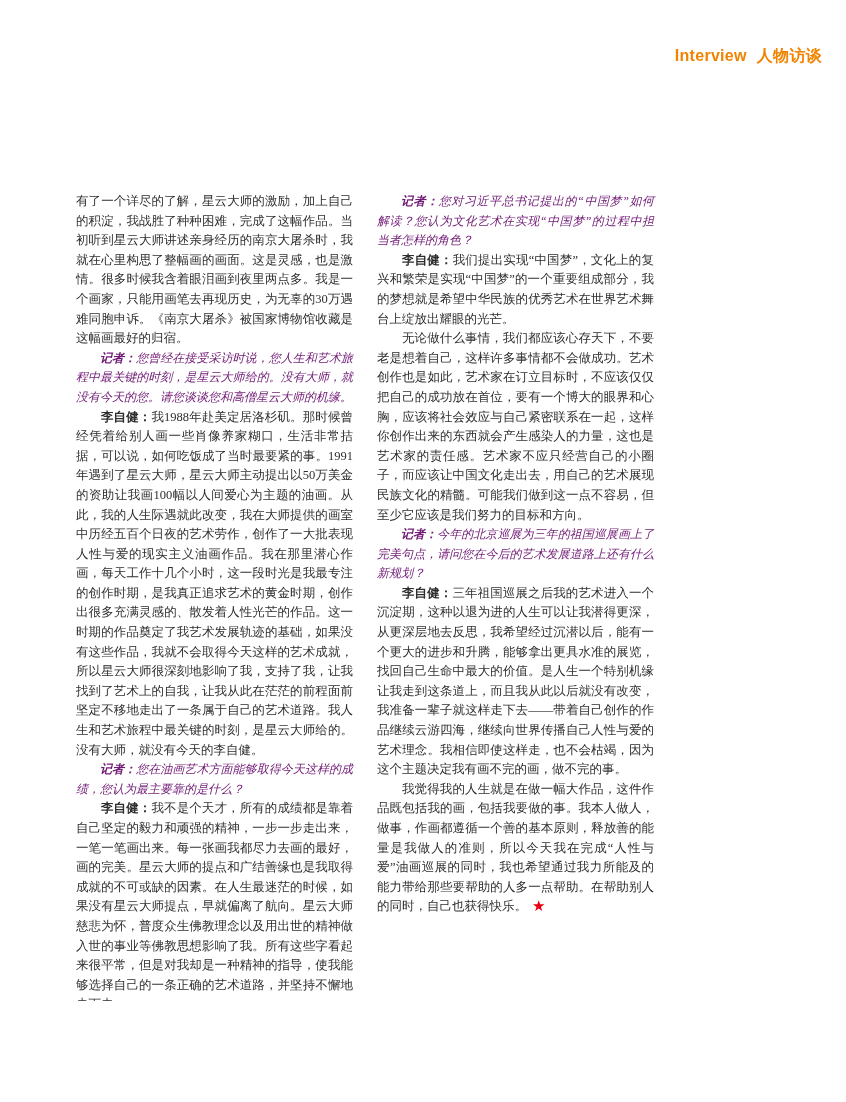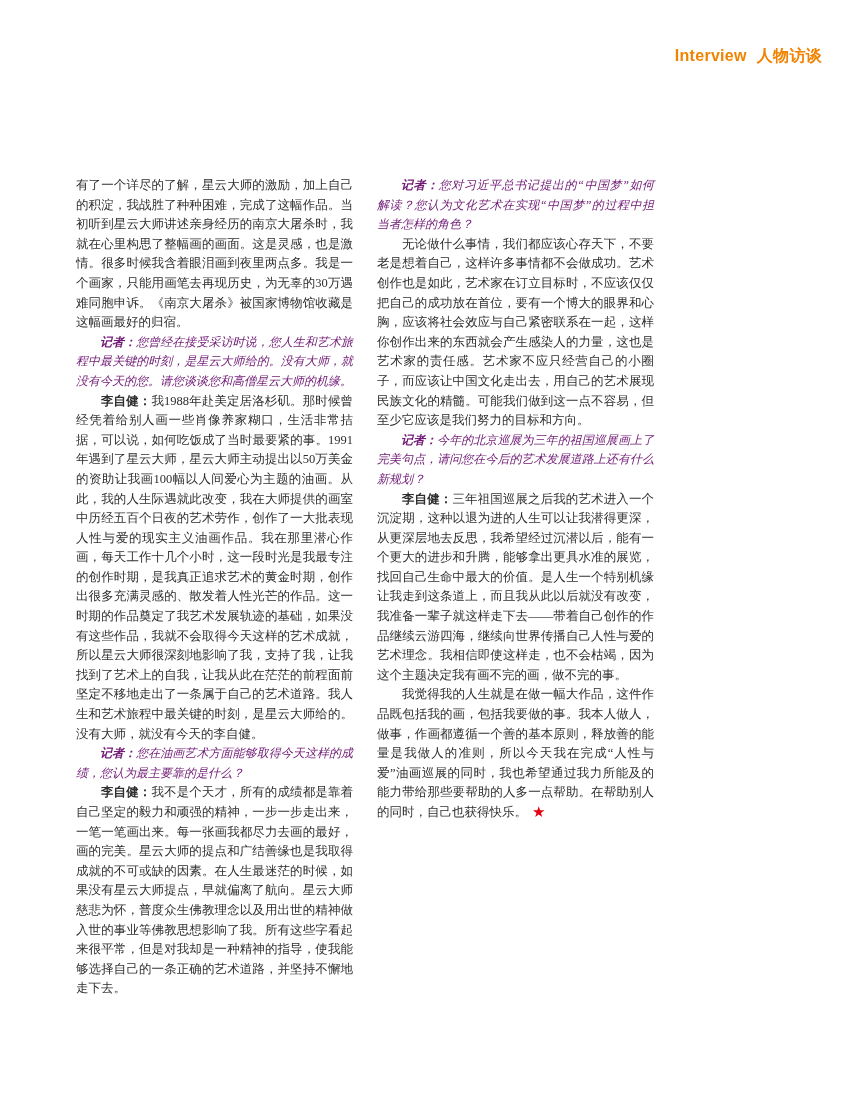--- a/index.html
+++ b/index.html
@@ -17,21 +17,21 @@
     font-family:"Liberation Sans", sans-serif;
     font-weight:bold;
     font-size:16px;
     line-height:17px;
     letter-spacing:0.3px;
     white-space:nowrap;
   }
   .header .cn{margin-left:10px;}
   .content{
     position:absolute;
-    left:76px;top:176px;
+    left:76px;top:192px;
     width:578px;
     display:flex;
     gap:24px;
   }
   .col{
     width:277px;
     font-size:12.5px;
     line-height:19.6px;
     text-align:justify;
     text-justify:inter-ideograph;
@@ -75,20 +75,21 @@
   <div class="content">
     <div class="col">
         <p class="para body">有了一个详尽的了解，星云大师的激励，加上自己的积淀，我战胜了种种困难，完成了这幅作品。当初听到星云大师讲述亲身经历的南京大屠杀时，我就在心里构思了整幅画的画面。这是灵感，也是激情。很多时候我含着眼泪画到夜里两点多。我是一个画家，只能用画笔去再现历史，为无辜的30万遇难同胞申诉。《南京大屠杀》被国家博物馆收藏是这幅画最好的归宿。</p>
         <p class="para question indent"><b class="label">记者：</b>您曾经在接受采访时说，您人生和艺术旅程中最关键的时刻，是星云大师给的。没有大师，就没有今天的您。请您谈谈您和高僧星云大师的机缘。</p>
         <p class="para answer indent"><b class="label">李自健：</b>我1988年赴美定居洛杉矶。那时候曾经凭着给别人画一些肖像养家糊口，生活非常拮据，可以说，如何吃饭成了当时最要紧的事。1991年遇到了星云大师，星云大师主动提出以50万美金的资助让我画100幅以人间爱心为主题的油画。从此，我的人生际遇就此改变，我在大师提供的画室中历经五百个日夜的艺术劳作，创作了一大批表现人性与爱的现实主义油画作品。我在那里潜心作画，每天工作十几个小时，这一段时光是我最专注的创作时期，是我真正追求艺术的黄金时期，创作出很多充满灵感的、散发着人性光芒的作品。这一时期的作品奠定了我艺术发展轨迹的基础，如果没有这些作品，我就不会取得今天这样的艺术成就，所以星云大师很深刻地影响了我，支持了我，让我找到了艺术上的自我，让我从此在茫茫的前程面前坚定不移地走出了一条属于自己的艺术道路。我人生和艺术旅程中最关键的时刻，是星云大师给的。没有大师，就没有今天的李自健。</p>
         <p class="para question indent"><b class="label">记者：</b>您在油画艺术方面能够取得今天这样的成绩，您认为最主要靠的是什么？</p>
         <p class="para answer indent"><b class="label">李自健：</b>我不是个天才，所有的成绩都是靠着自己坚定的毅力和顽强的精神，一步一步走出来，一笔一笔画出来。每一张画我都尽力去画的最好，画的完美。星云大师的提点和广结善缘也是我取得成就的不可或缺的因素。在人生最迷茫的时候，如果没有星云大师提点，早就偏离了航向。星云大师慈悲为怀，普度众生佛教理念以及用出世的精神做入世的事业等佛教思想影响了我。所有这些字看起来很平常，但是对我却是一种精神的指导，使我能够选择自己的一条正确的艺术道路，并坚持不懈地走下去。</p>
       </div>
     <div class="col">
         <p class="para question indent"><b class="label">记者：</b>您对习近平总书记提出的“中国梦”如何解读？您认为文化艺术在实现“中国梦”的过程中担当者怎样的角色？</p>
+        <p class="para answer indent"><b class="label">李自健：</b>我们提出实现“中国梦”，文化上的复兴和繁荣是实现“中国梦”的一个重要组成部分，我的梦想就是希望中华民族的优秀艺术在世界艺术舞台上绽放出耀眼的光芒。</p>
         <p class="para body indent">无论做什么事情，我们都应该心存天下，不要老是想着自己，这样许多事情都不会做成功。艺术创作也是如此，艺术家在订立目标时，不应该仅仅把自己的成功放在首位，要有一个博大的眼界和心胸，应该将社会效应与自己紧密联系在一起，这样你创作出来的东西就会产生感染人的力量，这也是艺术家的责任感。艺术家不应只经营自己的小圈子，而应该让中国文化走出去，用自己的艺术展现民族文化的精髓。可能我们做到这一点不容易，但至少它应该是我们努力的目标和方向。</p>
         <p class="para question indent"><b class="label">记者：</b>今年的北京巡展为三年的祖国巡展画上了完美句点，请问您在今后的艺术发展道路上还有什么新规划？</p>
         <p class="para answer indent"><b class="label">李自健：</b>三年祖国巡展之后我的艺术进入一个沉淀期，这种以退为进的人生可以让我潜得更深，从更深层地去反思，我希望经过沉潜以后，能有一个更大的进步和升腾，能够拿出更具水准的展览，找回自己生命中最大的价值。是人生一个特别机缘让我走到这条道上，而且我从此以后就没有改变，我准备一辈子就这样走下去——带着自己创作的作品继续云游四海，继续向世界传播自己人性与爱的艺术理念。我相信即使这样走，也不会枯竭，因为这个主题决定我有画不完的画，做不完的事。</p>
         <p class="para body indent">我觉得我的人生就是在做一幅大作品，这件作品既包括我的画，包括我要做的事。我本人做人，做事，作画都遵循一个善的基本原则，释放善的能量是我做人的准则，所以今天我在完成“人性与爱”油画巡展的同时，我也希望通过我力所能及的能力带给那些要帮助的人多一点帮助。在帮助别人的同时，自己也获得快乐。<span class="star" style="color: rgb(230, 0, 18);">★</span></p>
       </div>
   </div>
 
   <div class="footer">
     <span class="cn">中国文化人物</span><span class="en">Chinese Culture People</span><span class="pagenum">55</span>
   </div>

